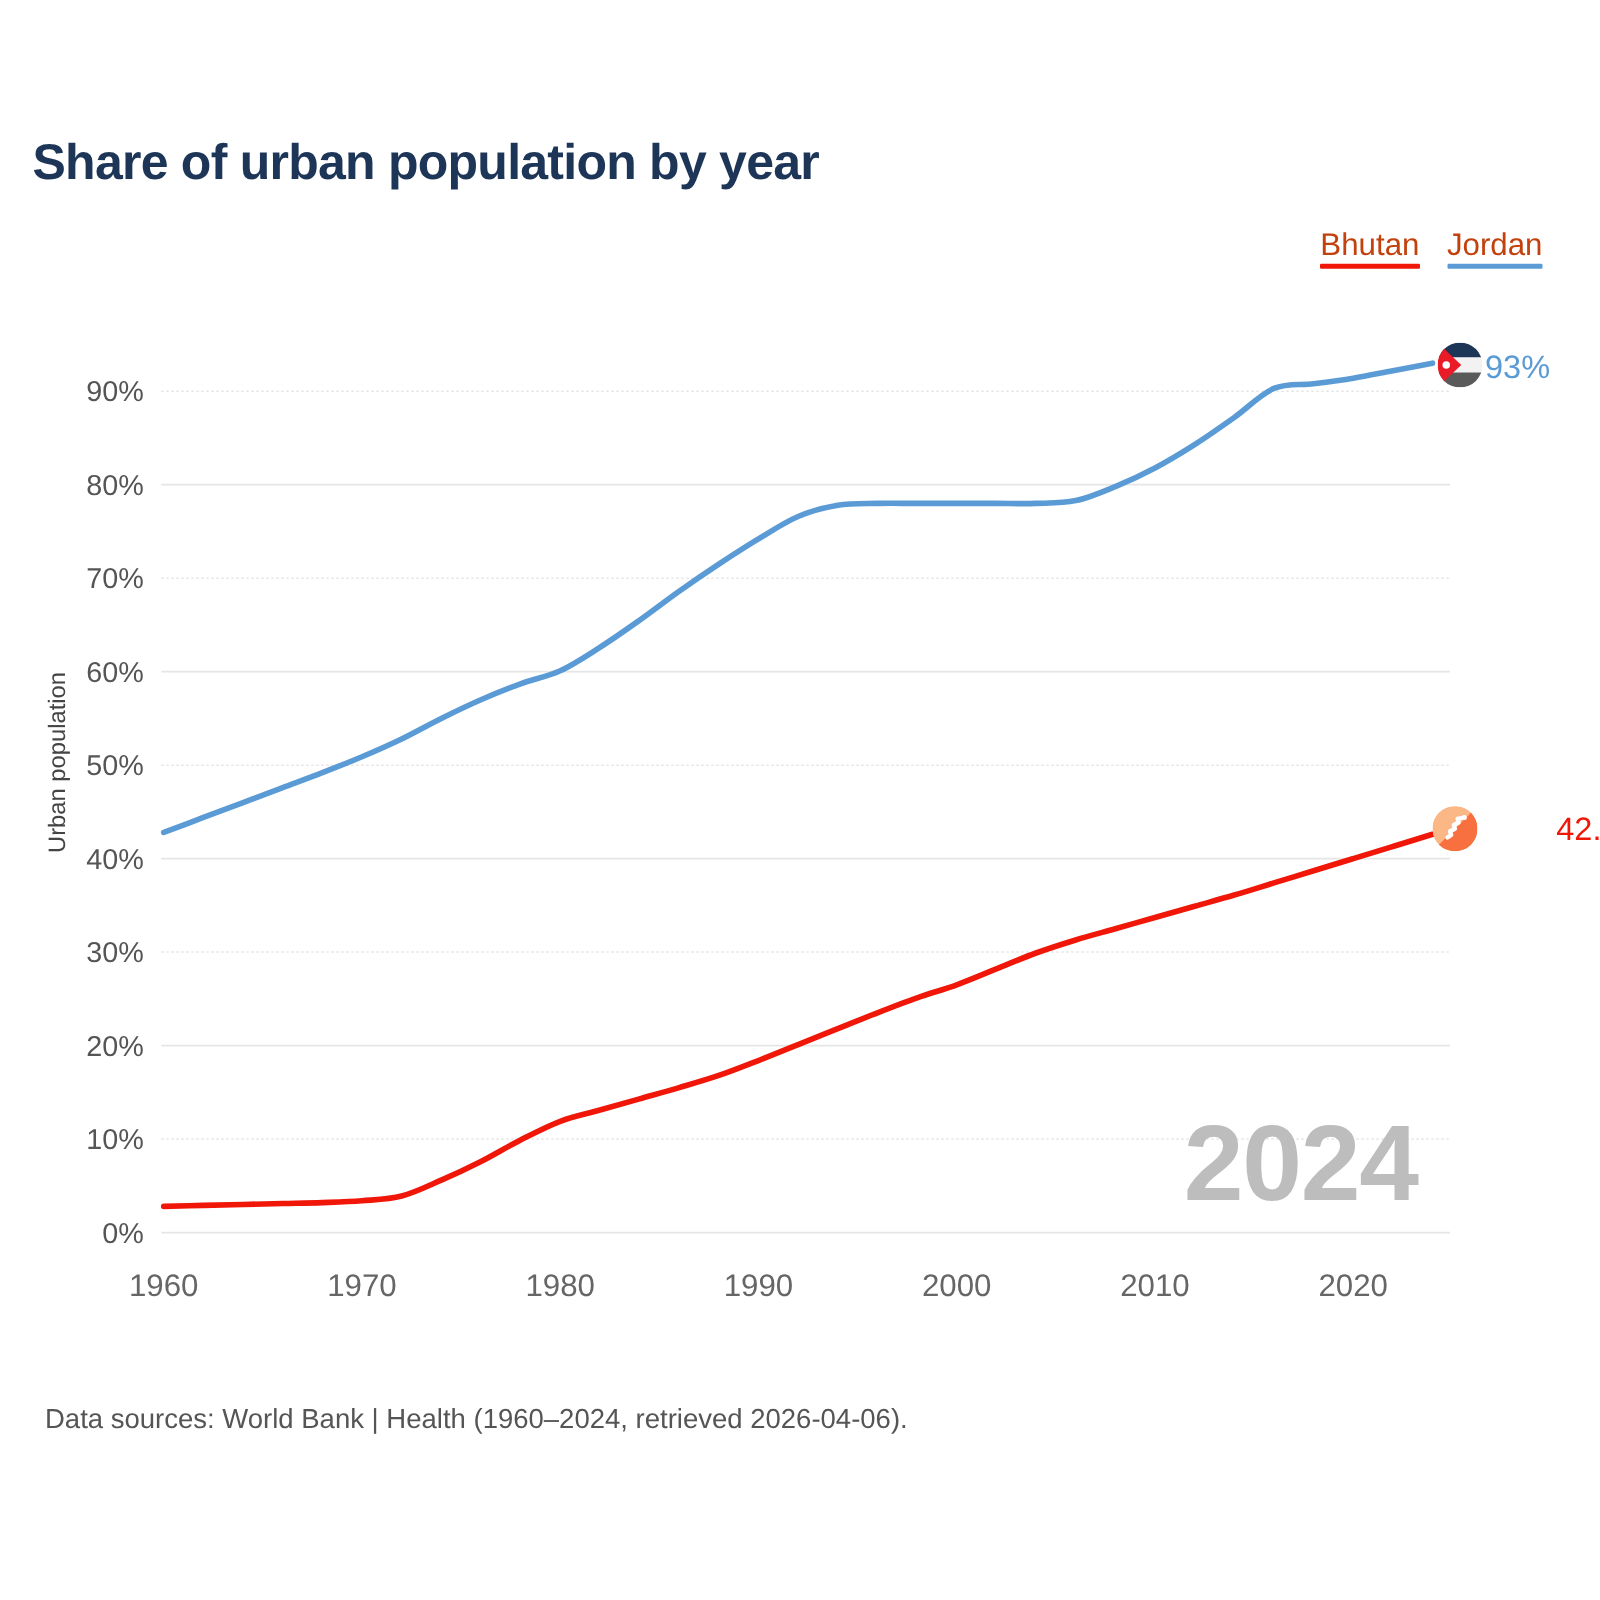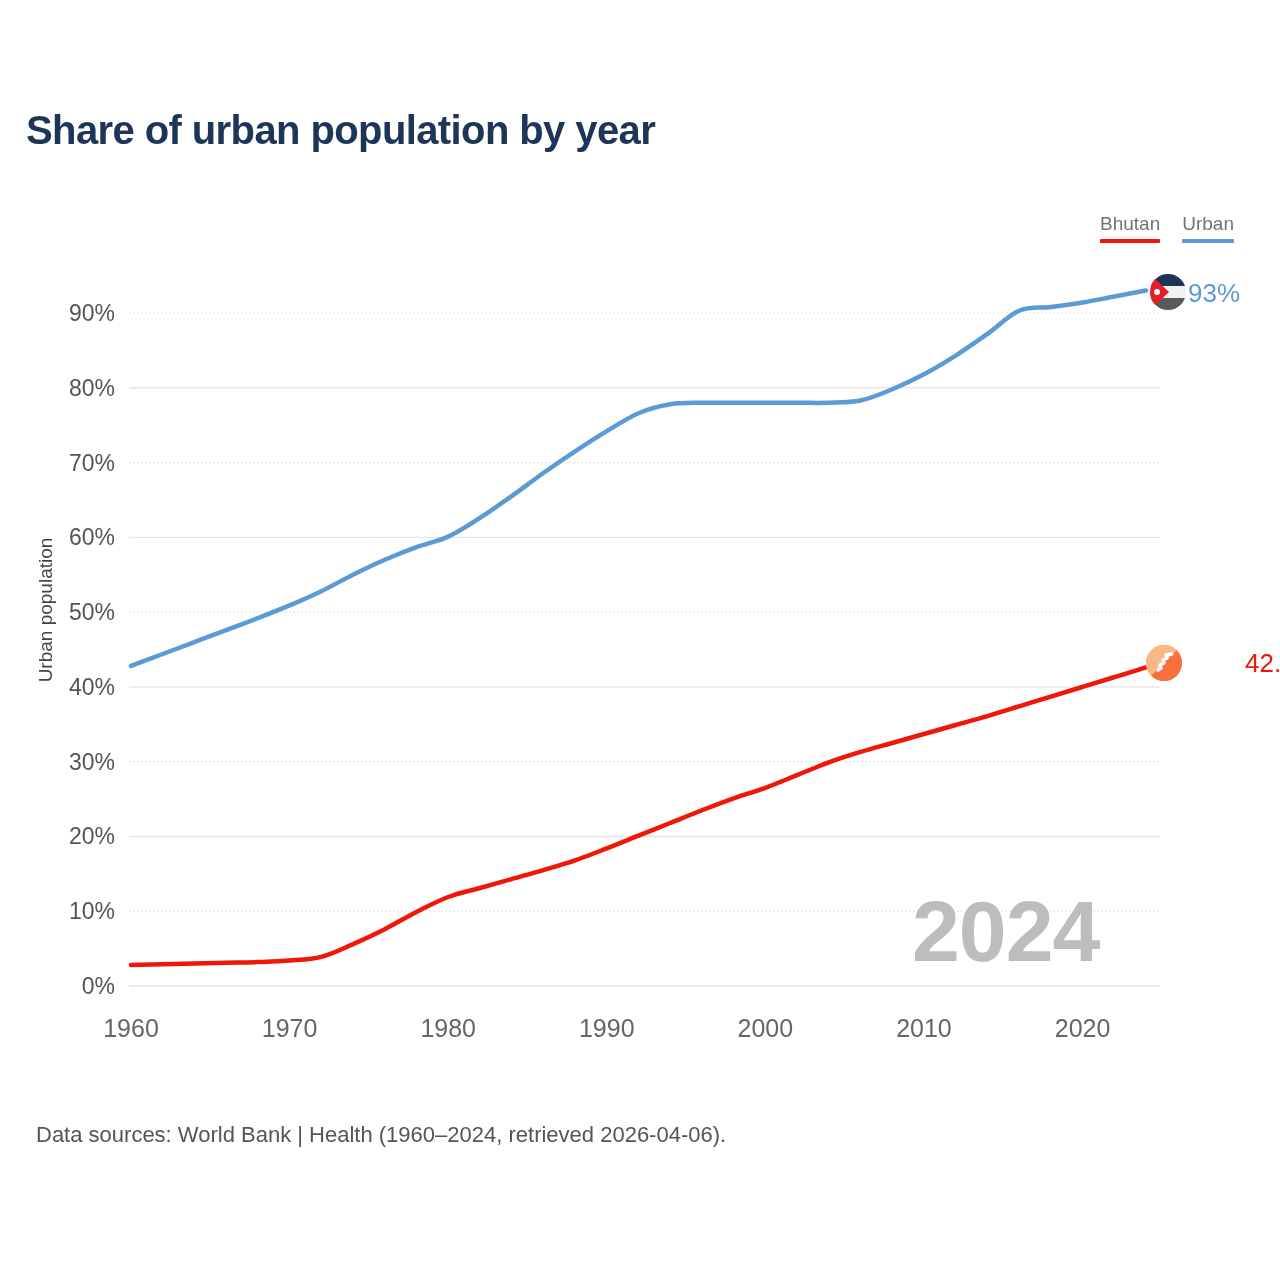--- a/index.html
+++ b/index.html
@@ -40,25 +40,24 @@
     align-items: flex-start;
     gap: 22px;
   }
   .legend-item {
     display: flex;
     flex-direction: column;
     align-items: center;
     cursor: pointer;
   }
   .legend-label {
-    font-size: 19px;
-    color: #737373;
+    font-size: 25px;
+    color: #c2410c;
     line-height: 24px;
     white-space: nowrap;
-    margin-top: 28px;
   }
   .legend-rule {
     height: 4px;
     width: 100%;
     margin-top: 3px;
     border-radius: 1px;
   }
   .plot-wrap {
     position: absolute;
     left: 0;
@@ -82,21 +81,21 @@
     font-size: 25px;
     fill: #666666;
   }
   .axis-title {
     font-family: "Liberation Sans", sans-serif;
     font-size: 19px;
     fill: #444444;
   }
   .watermark {
     position: absolute;
-    left: 912px;
+    left: 947px;
     top: 888px;
     font-size: 86px;
     font-weight: bold;
     color: #bdbdbd;
     letter-spacing: -1px;
     line-height: 86px;
     user-select: none;
   }
   .endlabel {
     position: absolute;
@@ -138,21 +137,21 @@
 <div id="page">
 
   <div class="chart-title">Share of urban population by year</div>
 
   <div class="legend">
     <div class="legend-item">
       <span class="legend-label">Bhutan</span>
       <span class="legend-rule" style="background:#f01608"></span>
     </div>
     <div class="legend-item">
-      <span class="legend-label">Urban</span>
+      <span class="legend-label">Jordan</span>
       <span class="legend-rule" style="background:#5b9bd5"></span>
     </div>
   </div>
 
   <div class="plot-wrap">
     <svg class="plot" width="1280" height="1280" viewBox="0 0 1280 1280">
       <g id="gridlines">
           <line x1="129" x2="1160" y1="986" y2="986" stroke="#e6e6e6" stroke-width="1.4"></line>
           <line x1="129" x2="1160" y1="911.2222222222222" y2="911.2222222222222" stroke="#e6e6e6" stroke-width="1.2" stroke-dasharray="2 2"></line>
           <line x1="129" x2="1160" y1="836.4444444444445" y2="836.4444444444445" stroke="#e6e6e6" stroke-width="1.4"></line>

